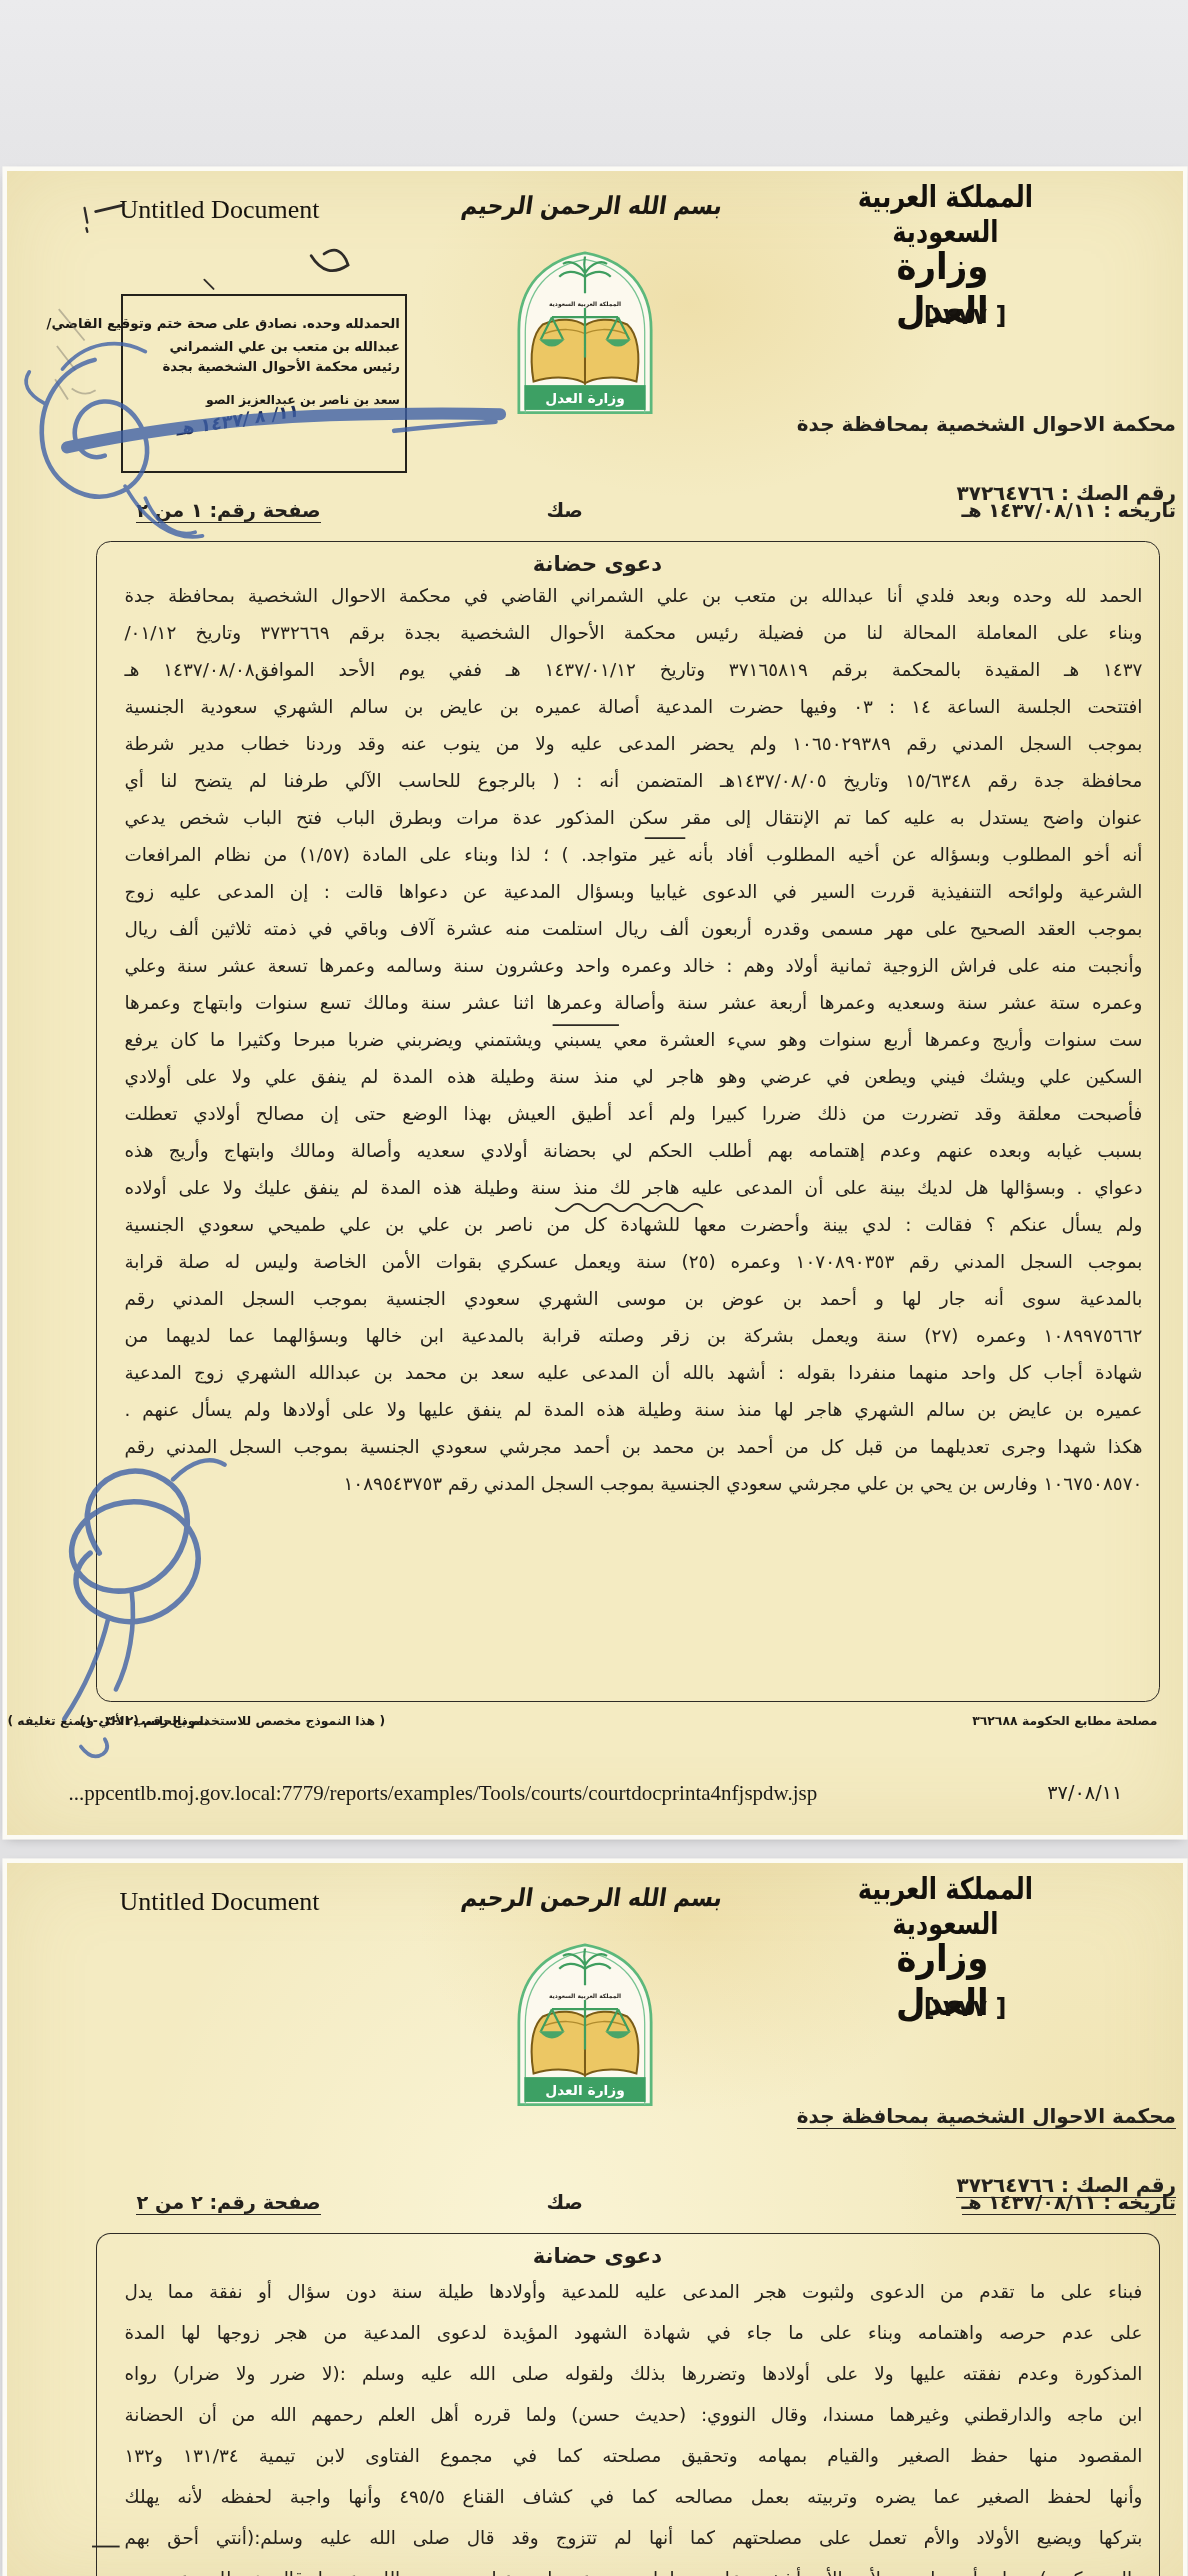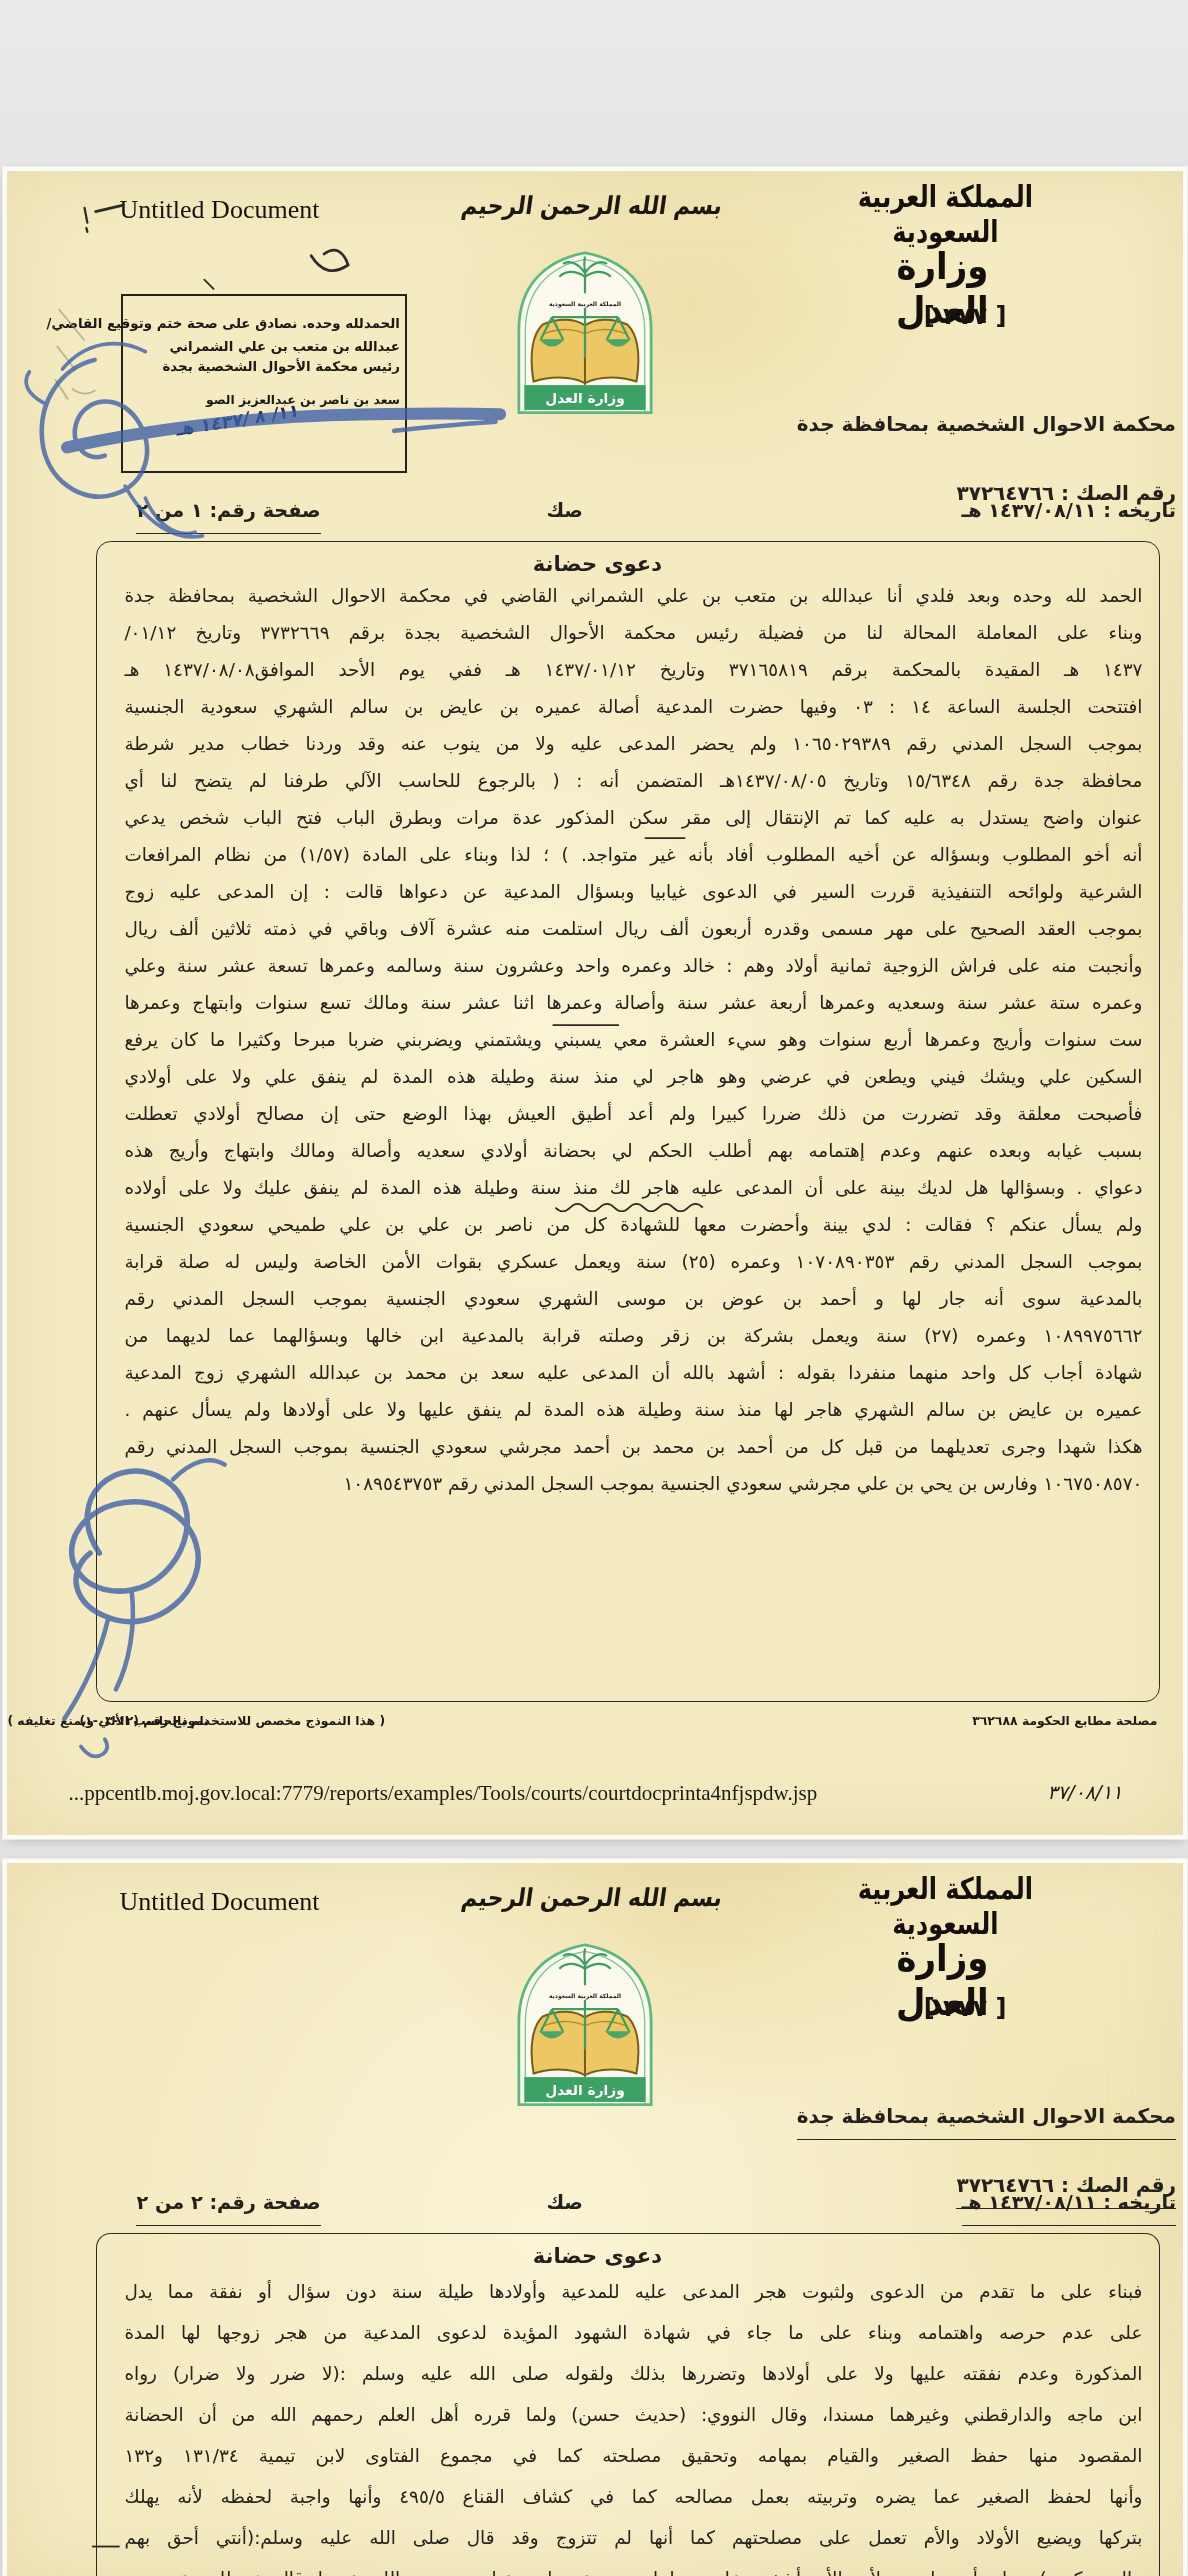--- a/index.html
+++ b/index.html
@@ -29,21 +29,21 @@
   .ministry{right:149px;top:77px;width:184px;text-align:center;font-weight:bold;font-size:34px;
             transform:scaleY(1.1);color:#14110c;}
   .bracket{right:177px;top:131px;font-weight:bold;font-size:24px;color:#181510;}
   .emblem{left:499px;top:74px;width:158px;height:170px;}
   .court{right:7.4px;top:241px;font-weight:bold;font-size:20px;}
   .deed{right:7.4px;top:284px;font-weight:bold;font-size:20px;margin-top:26px;}
   .metarow{left:0;right:0;top:328px;height:31px;font-weight:bold;font-size:19.3px;}
   .meta-date{position:absolute;right:7.4px;}
   .meta-sok{position:absolute;left:539px;}
   .meta-page{position:absolute;left:129px;}
-  .u{border-bottom:1.8px solid #2a2722;padding-bottom:11px;}
+  .u{border-bottom:1.8px solid #2a2722;padding-bottom:0;}
   .bodybox{left:89px;top:370px;width:1062px;border:1.8px solid #2e2b26;border-radius:14.7px;}
   .page1 .bodybox{height:1159px;}
   .page2 .bodybox{height:479px;border-bottom:none;}
   .case-title{left:4px;right:0;top:381px;text-align:center;font-weight:bold;font-size:21px;}
   .bodytext{left:117px;width:1018px;font-size:18.4px;color:#26221b;}
   .page1 .bodytext{top:406px;}
   .page2 .bodytext{top:408px;}
   .ln{height:37px;line-height:37px;text-align:justify;text-align-last:justify;overflow:hidden;}
   .ln.short{text-align-last:right;}
   .page2 .ln{height:41px;line-height:41px;}
@@ -53,21 +53,21 @@
   .sb1{top:20px;} .sb2{top:43px;} .sb3{top:63px;}
   .sb-signer{top:96px;font-size:12.4px;}
   .sb-date{position:absolute;left:53px;top:114px;transform:rotate(-9deg) skewX(-10deg);
            color:#232f56;font-size:17.5px;font-weight:bold;}
   .form-footer{left:0;right:0;top:1542px;height:24px;font-weight:bold;font-size:12.4px;color:#1e1b15;}
   .ff-right{position:absolute;right:26px;}
   .ff-center{position:absolute;left:0;right:0;text-align:left;}
   .ff-left{position:absolute;left:72px;}
   .print-footer{left:0;right:0;top:1610px;height:31px;font-family:"Liberation Serif",serif;font-size:21px;color:#1b1a17;}
   .pf-url{position:absolute;left:61px;}
-  .pf-date{position:absolute;right:61px;font-family:"DejaVu Sans",sans-serif;font-size:19.3px;font-style:italic;}
+  .pf-date{position:absolute;right:61px;font-family:"DejaVu Sans",sans-serif;font-size:19.3px;}
   .overlay{left:0;top:0;width:1176px;height:1664px;pointer-events:none;}
 </style>
 </head>
 <body>
 
 <section class="page page1">
 
   <div class="abs hdr-untitled">Untitled Document</div>
   <div class="abs basmala rtl">بسم الله الرحمن الرحيم</div>
   <div class="abs kingdom rtl">المملكة العربية السعودية</div>

